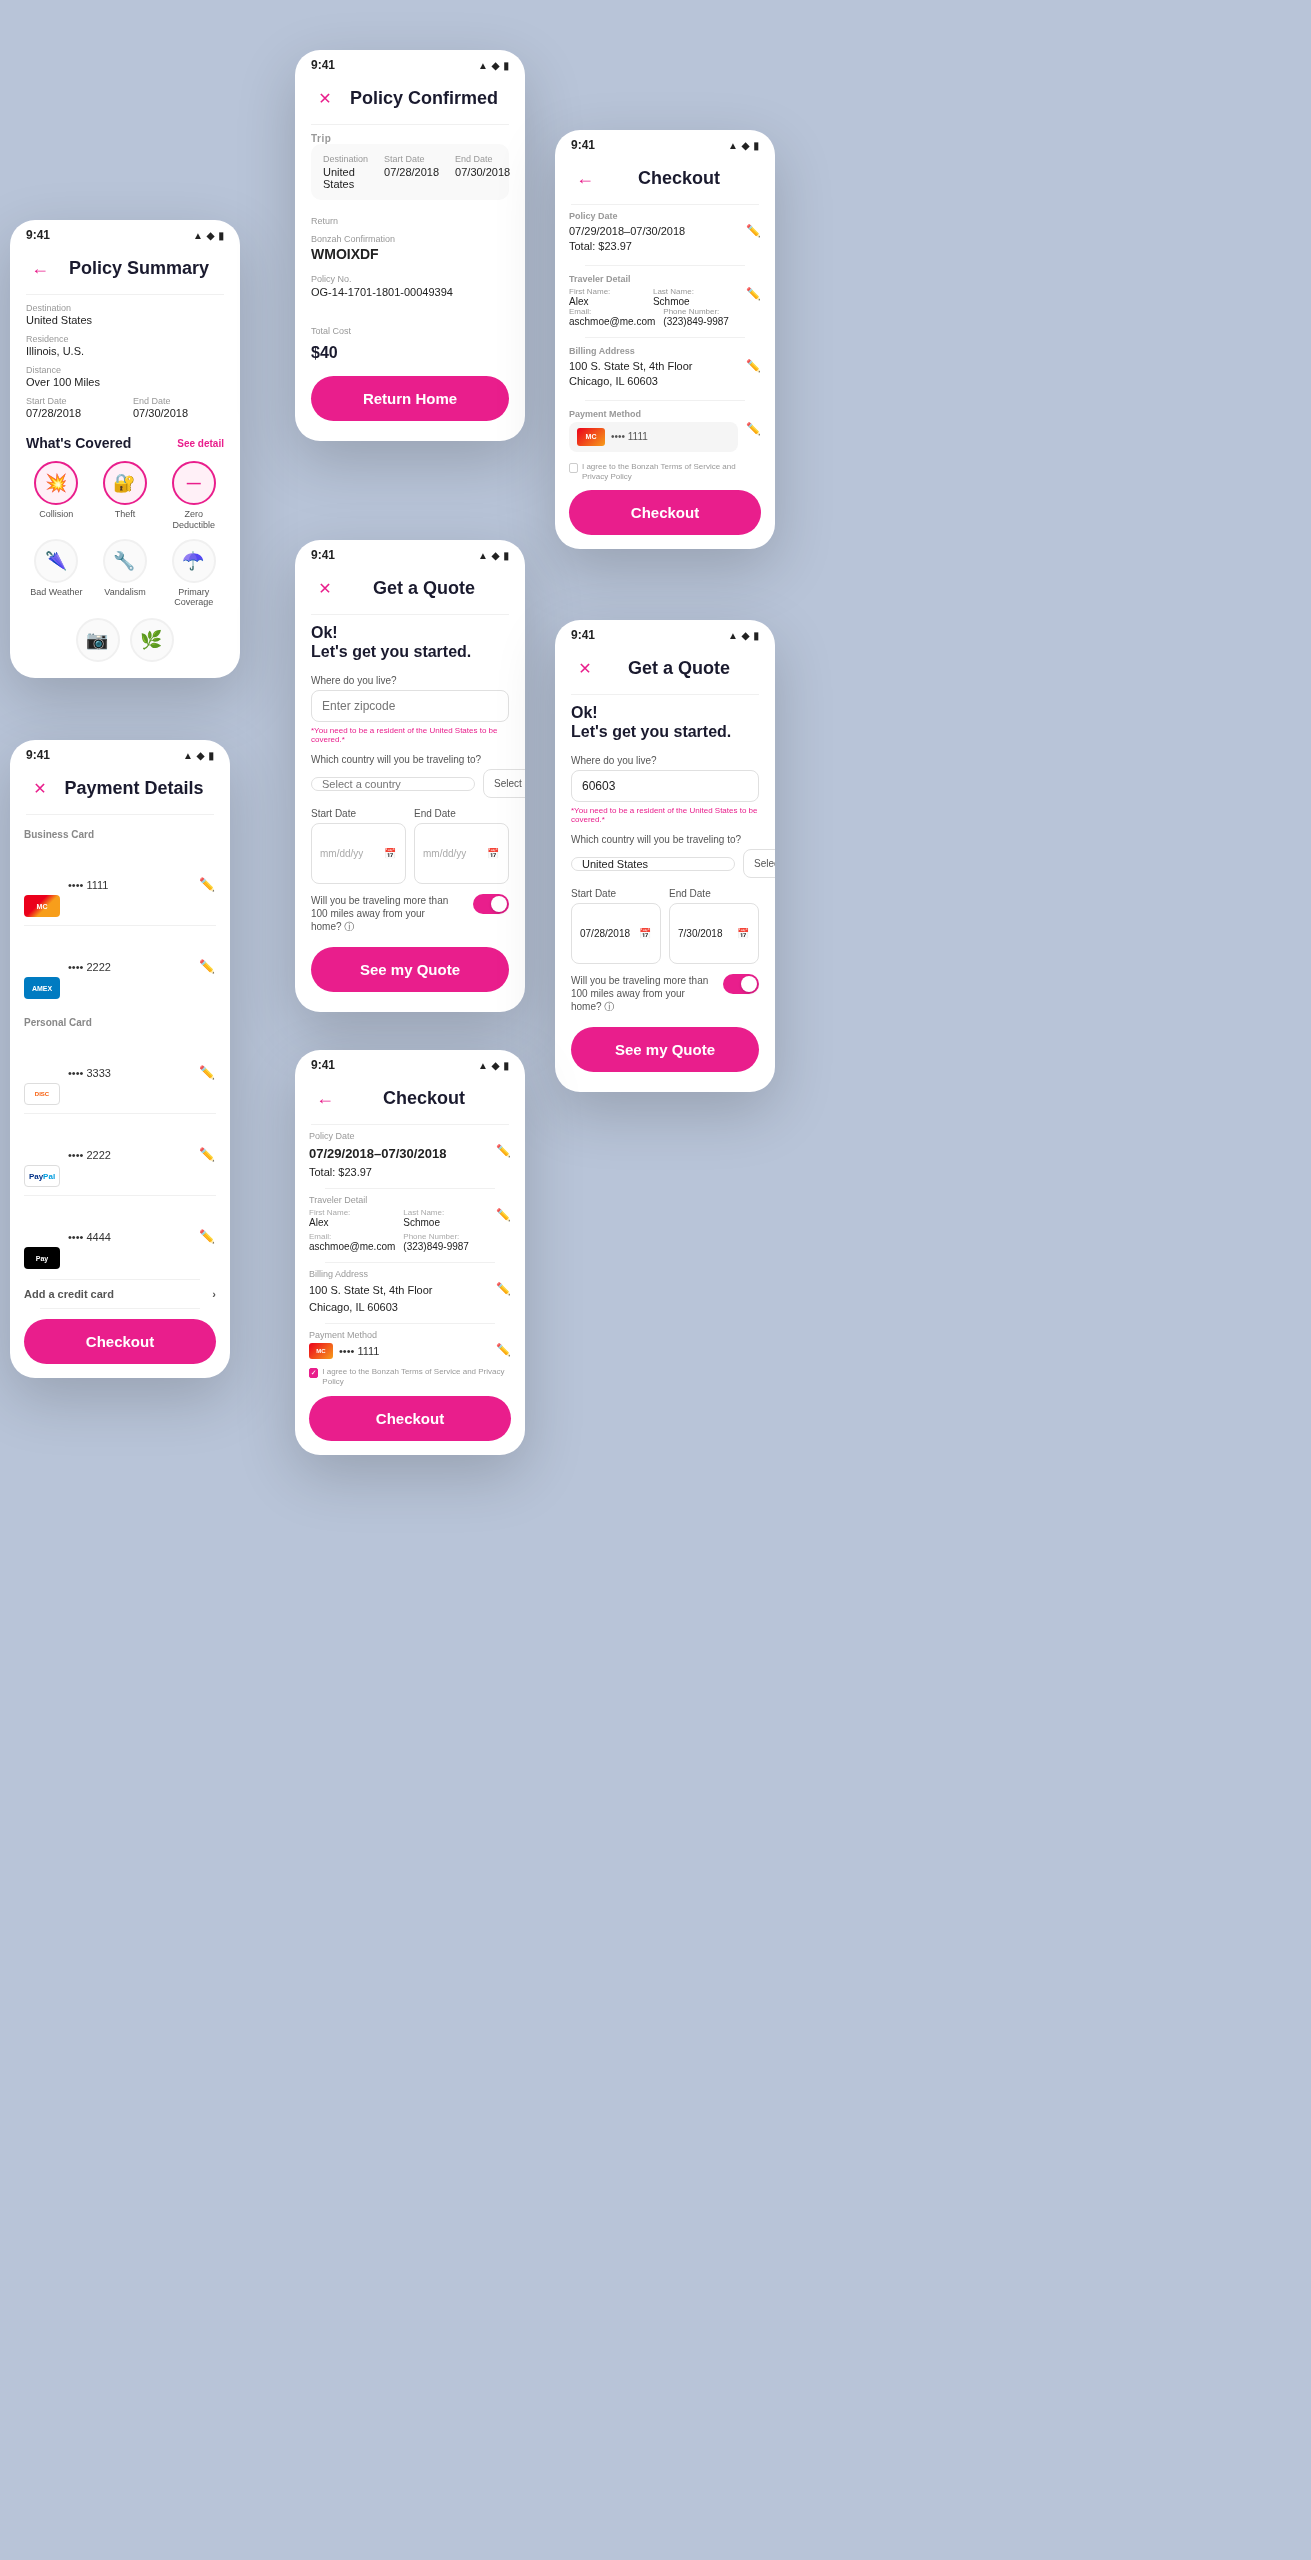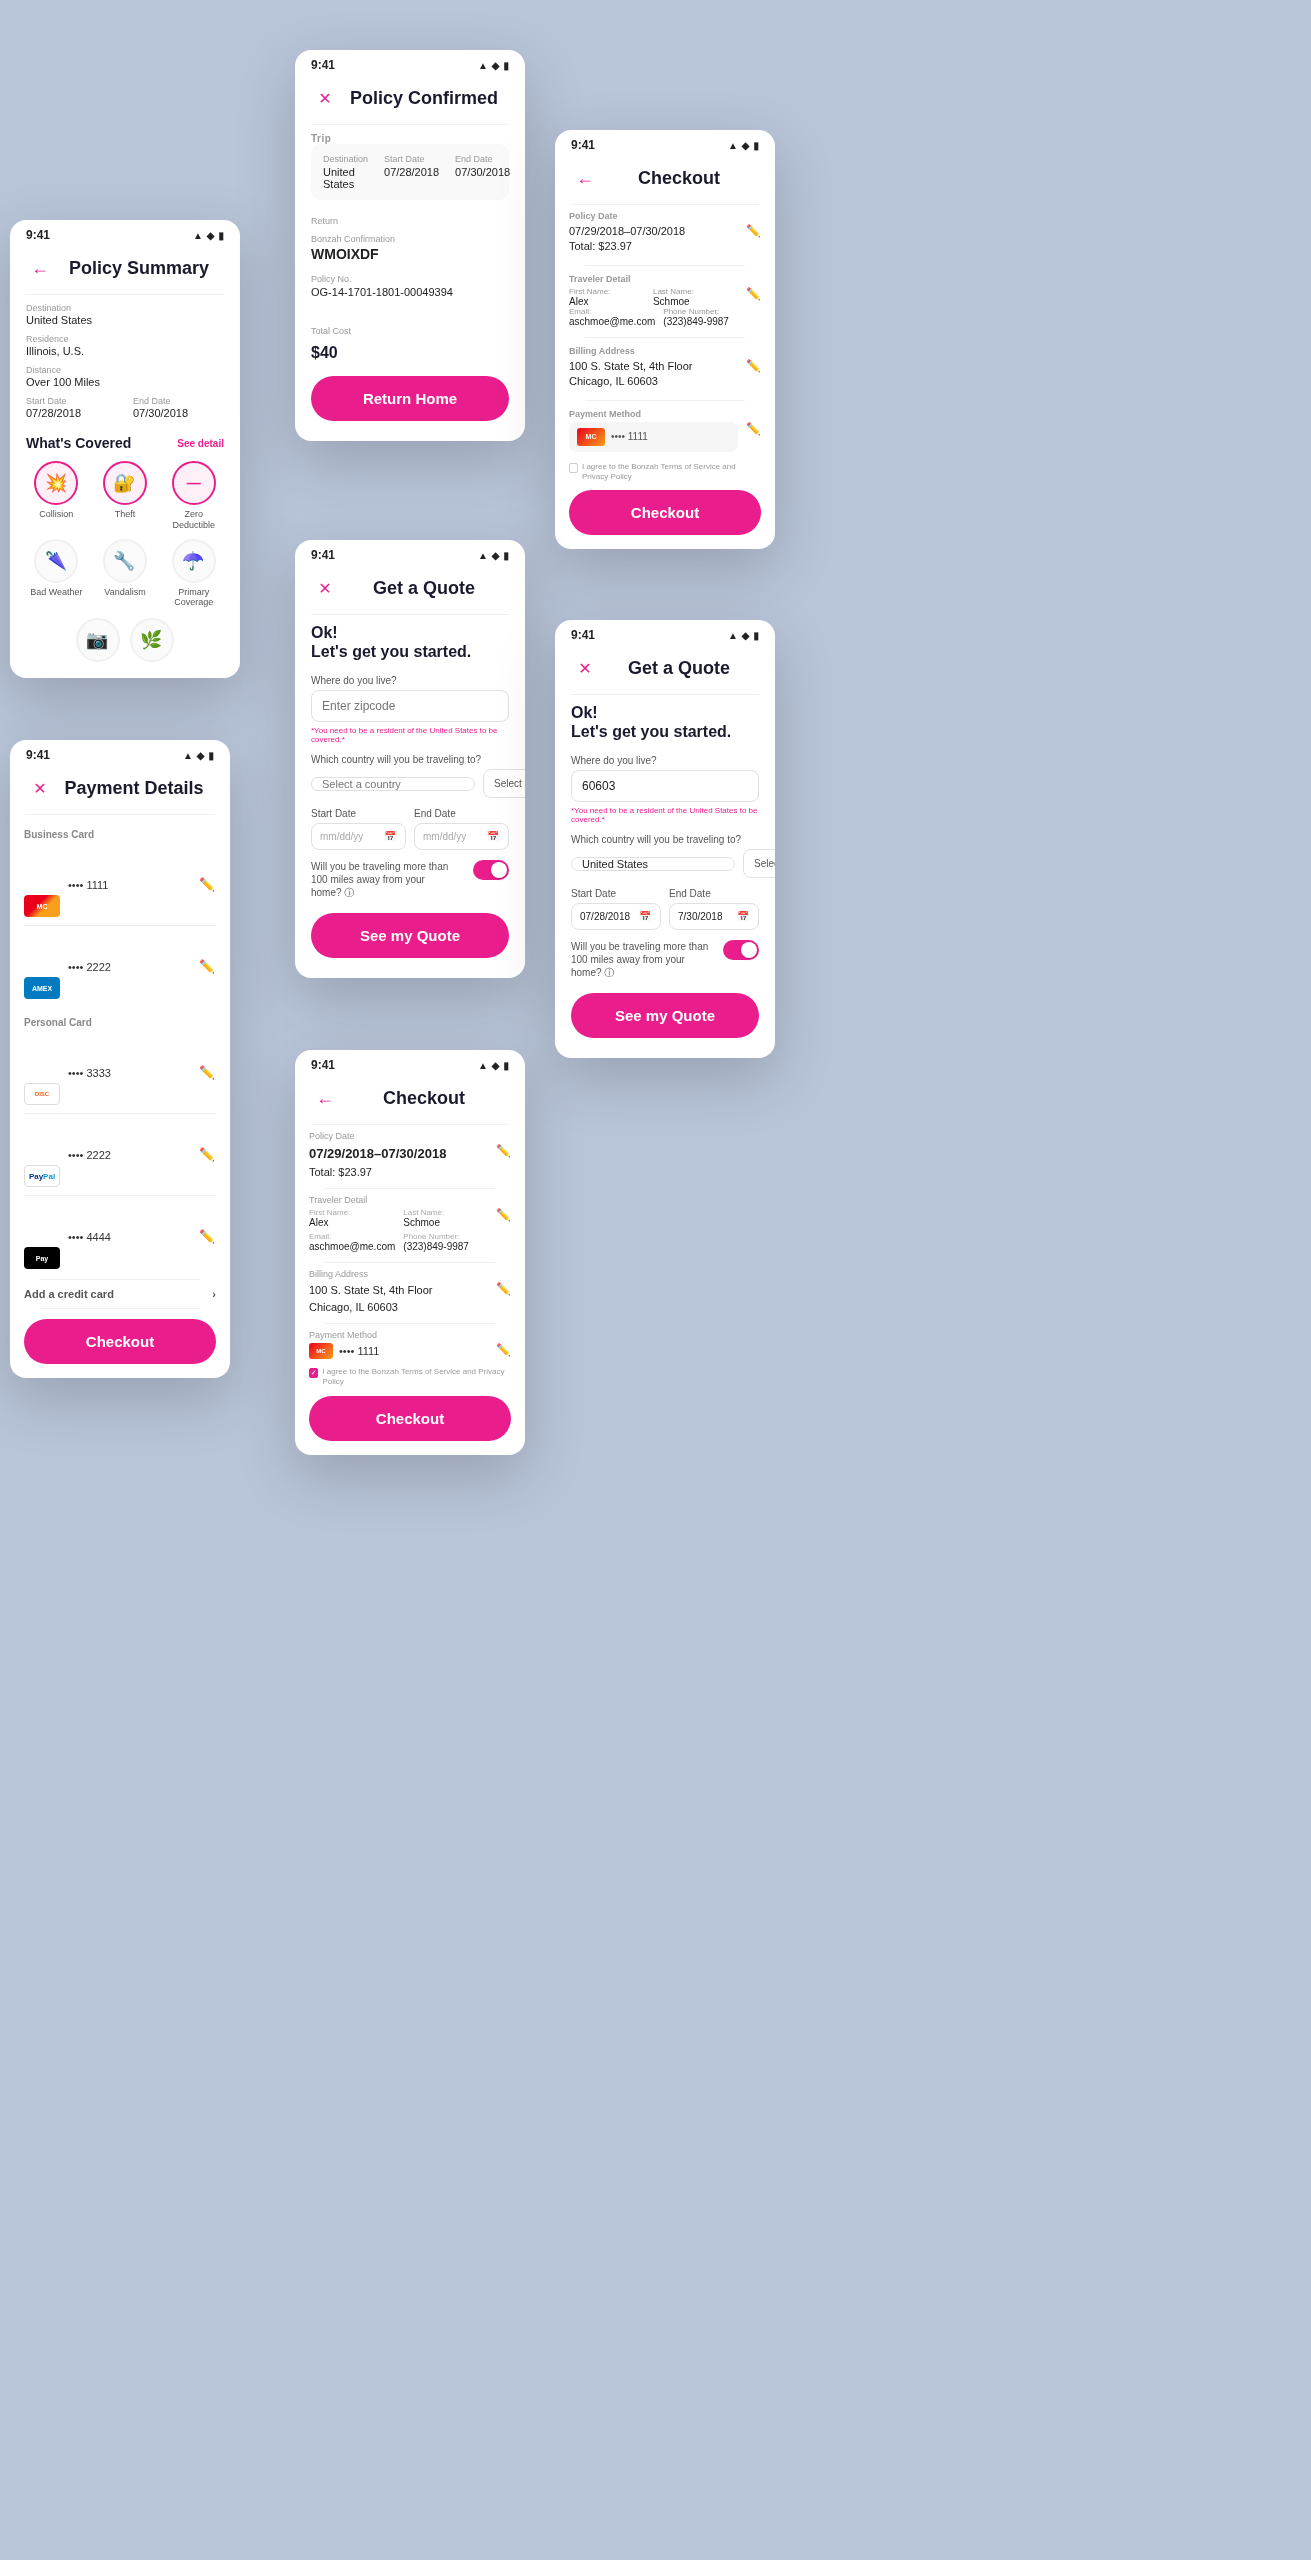--- a/index.html
+++ b/index.html
@@ -7,21 +7,21 @@
       background: #b8c4d8;
       min-height: 2560px;
       width: 1311px;
       font-family: -apple-system, BlinkMacSystemFont, 'Helvetica Neue', sans-serif;
       position: relative;
       overflow-x: hidden;
     }
 
     .phone-card {
       background: #fff;
-      border-radius: 16px;
+      border-radius: 25px;
       box-shadow: 0 20px 60px rgba(0,0,0,0.18);
       position: absolute;
       overflow: hidden;
     }
 
     .phone-status-bar {
       display: flex;
       justify-content: space-between;
       align-items: center;
       padding: 8px 16px 4px;
@@ -189,21 +189,21 @@
       appearance: none;
     }
     .gq-select-btn {
       border: 1px solid #e0e0e0; border-radius: 8px;
       padding: 8px 10px; font-size: 10px; color: #555; background: #fff;
       display: flex; align-items: center; gap: 4px; cursor: pointer;
     }
     .dates-input-row { display: flex; gap: 8px; margin-bottom: 10px; }
     .gq-date-input {
       flex: 1; border: 1px solid #e0e0e0; border-radius: 8px;
-      padding: 7px 8px; font-size: 10px; color: #aaa; background: #fff;
+      padding: 24px 8px; font-size: 10px; color: #aaa; background: #fff;
       display: flex; align-items: center; justify-content: space-between;
     }
     .toggle-row {
       display: flex; align-items: flex-start; justify-content: space-between;
       margin-bottom: 14px;
     }
     .toggle-text { font-size: 10px; color: #555; max-width: 140px; line-height: 1.3; }
     .toggle-switch {
       width: 36px; height: 20px; border-radius: 10px;
       display: flex; align-items: center; padding: 2px;

